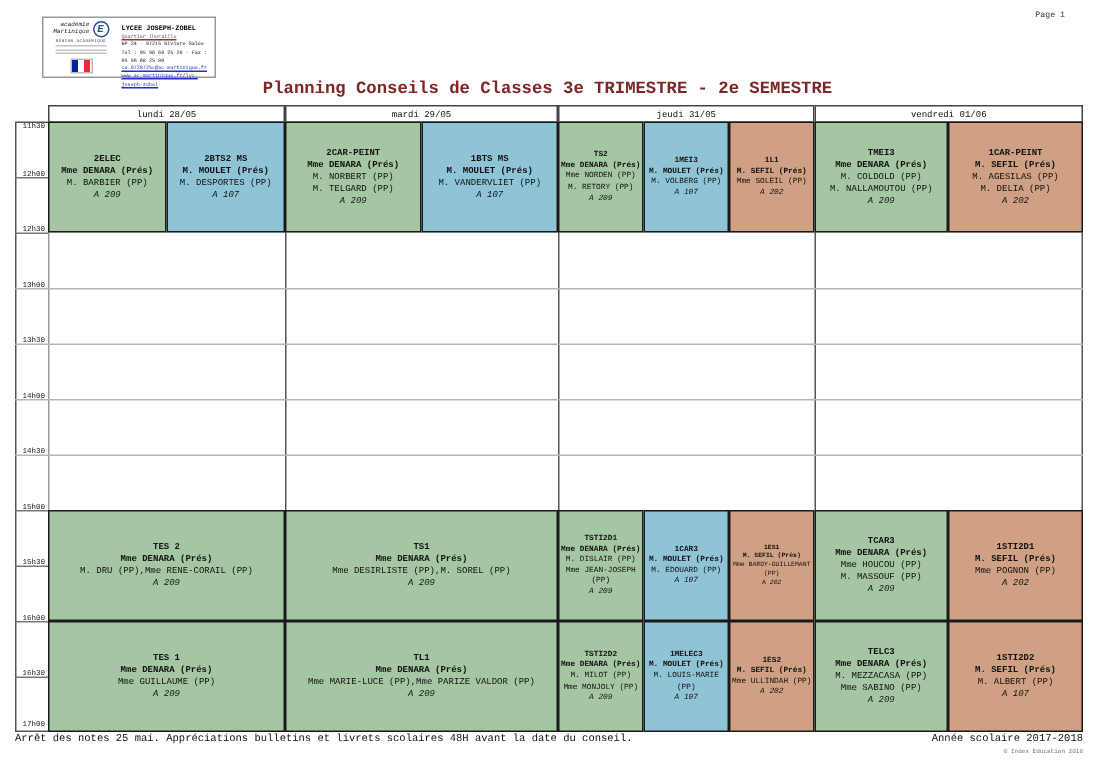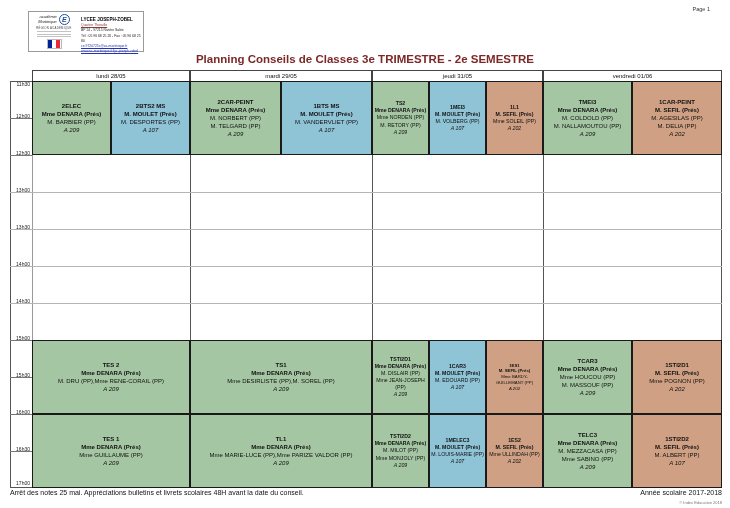--- a/index.html
+++ b/index.html
@@ -1,18 +1,18 @@
 <!DOCTYPE html>
 <html><head>
 <meta charset="utf-8">
 <style>
   html,body{margin:0;padding:0;background:#e8e8e8;}
   .sheet{
     position:relative;width:730px;height:508px;background:#ffffff;
-    font-family:Liberation Sans, sans-serif;color:#111;
+    font-family:Liberation Mono, monospace;color:#111;
     overflow:hidden;margin:0 auto;box-shadow:0 0 3px rgba(0,0,0,.25);
   }
   .abs{position:absolute;}
   
   .logo-box{left:28px;top:11px;width:116px;height:41px;border:1px solid #9a9a9a;
     display:flex;box-sizing:border-box;padding:2px;}
   .logo-left{width:46px;display:flex;flex-direction:column;align-items:center;}
   .acad-row{display:flex;align-items:center;gap:2px;}
   .acad-txt{font-size:4px;font-style:italic;line-height:1.1;color:#222;text-align:right;}
   .acad-circle{width:11px;height:11px;border:1.3px solid #1f4e9c;border-radius:50%;

